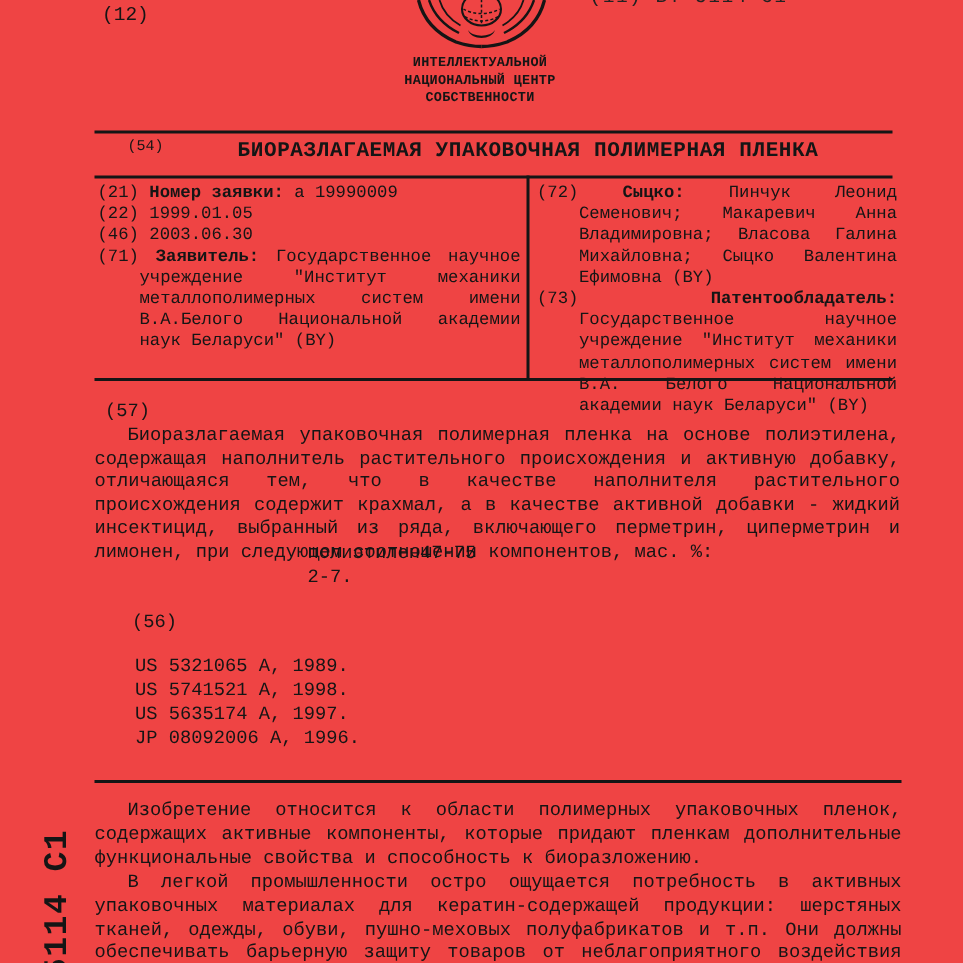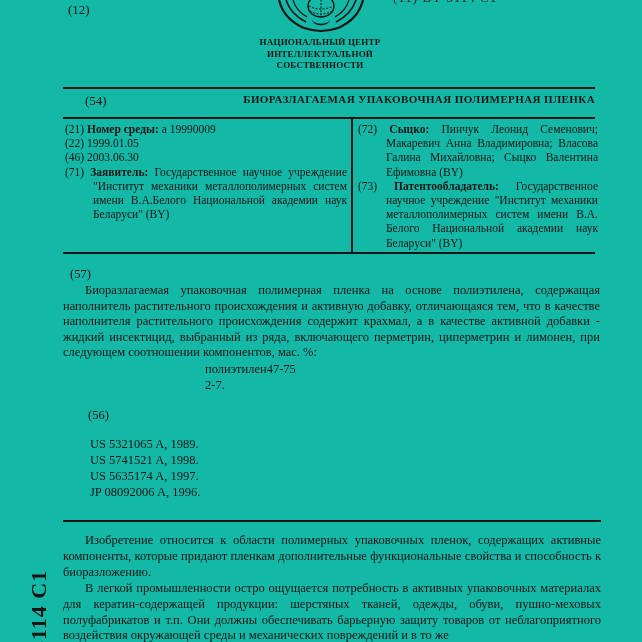--- a/index.html
+++ b/index.html
@@ -1,39 +1,39 @@
 <!DOCTYPE html>
 <html><head>
 <meta charset="utf-8">
 <style>
   html,body{margin:0;padding:0;background:#ffffff;}
-  .page{position:relative;width:642px;height:642px;background:#14b8a6;overflow:hidden;
-        font-family:Liberation Serif, serif;color:#151515;}
+  .page{position:relative;width:642px;height:642px;background:#ef4444;overflow:hidden;
+        font-family:Liberation Mono, monospace;color:#151515;}
   .abs{position:absolute;}
 
   
   .kind-code{left:68px;top:2px;font-size:13px;}
   .tr-clip{left:393px;top:0;height:6px;width:150px;overflow:hidden;}
   .tr-clip span{display:block;margin-top:-10px;font-size:13px;letter-spacing:1px;color:#222;}
   .emblem{left:276px;top:0;}
   .office{left:235px;top:37px;width:170px;text-align:center;font-size:9px;font-weight:bold;
           line-height:11.5px;letter-spacing:0.2px;}
 
   
   .hr{background:#151515;height:2px;}
   .hr1{left:63px;top:87px;width:532px;}
   .hr2{left:63px;top:117px;width:532px;}
   .hr3{left:63px;top:252px;width:532px;}
   .hr4{left:63px;top:520px;width:538px;height:1.6px;}
   .vdiv{left:351px;top:117px;width:2px;height:137px;background:#151515;}
 
   
   .title-row{left:63px;top:93px;width:532px;display:flex;}
-  .title-code{font-size:13px;margin-left:22px;flex:0 0 auto;}
-  .patent-title{flex:1;text-align:right;font-size:11px;font-weight:bold;letter-spacing:0.4px;}
+  .title-code{font-size:10px;margin-left:22px;flex:0 0 auto;}
+  .patent-title{flex:1;text-align:center;font-size:14px;font-weight:bold;letter-spacing:0.4px;}
 
   
   .bib-col{font-size:11.5px;line-height:14.2px;}
   .bib-left{left:65px;top:122px;width:282px;}
   .bib-right{left:358px;top:122px;width:240px;}
   .bib-item{padding-left:28px;text-indent:-28px;text-align:justify;}
   .bib-label{font-weight:bold;}
 
   
   .sec-code{font-size:12.5px;}
@@ -76,38 +76,38 @@
       <path d="M73,0 C71,7 66,13 59,17" stroke-width="1.2"></path>
       <ellipse cx="45" cy="6" rx="13" ry="11" stroke-width="1.4"></ellipse>
       <path d="M33,6 C39,10 51,10 57,6" stroke-dasharray="2,1.5" stroke-width="1"></path>
       <path d="M34,11 C40,15 50,15 56,11" stroke-dasharray="2,1.5" stroke-width="1"></path>
       <path d="M45,-4 L45,17" stroke-dasharray="2,1.5" stroke-width="1"></path>
       <path d="M36,20 C39,25 51,25 54,20 C52,27 38,27 36,20 Z" fill="#151515" stroke="none"></path>
     </svg>
   </div>
 
   <div class="abs office">
+    <div>ИНТЕЛЛЕКТУАЛЬНОЙ</div>
     <div>НАЦИОНАЛЬНЫЙ ЦЕНТР</div>
-    <div>ИНТЕЛЛЕКТУАЛЬНОЙ</div>
     <div>СОБСТВЕННОСТИ</div>
   </div>
 
   <div class="abs hr hr1"></div>
 
   <div class="abs title-row">
     <span class="title-code">(54)</span>
     <span class="patent-title">БИОРАЗЛАГАЕМАЯ УПАКОВОЧНАЯ ПОЛИМЕРНАЯ ПЛЕНКА</span>
   </div>
 
   <div class="abs hr hr2"></div>
 
   <div class="abs bib-col bib-left">
     <div class="bib-item">
       <span class="bib-code">(21)</span>
-      <span class="bib-label">Номер среды:</span>
+      <span class="bib-label">Номер заявки:</span>
       <span class="bib-text">a 19990009</span>
     </div>
     <div class="bib-item">
       <span class="bib-code">(22)</span><span class="bib-label"></span>
       <span class="bib-text">1999.01.05</span>
     </div>
     <div class="bib-item">
       <span class="bib-code">(46)</span><span class="bib-label"></span>
       <span class="bib-text">2003.06.30</span>
     </div>

